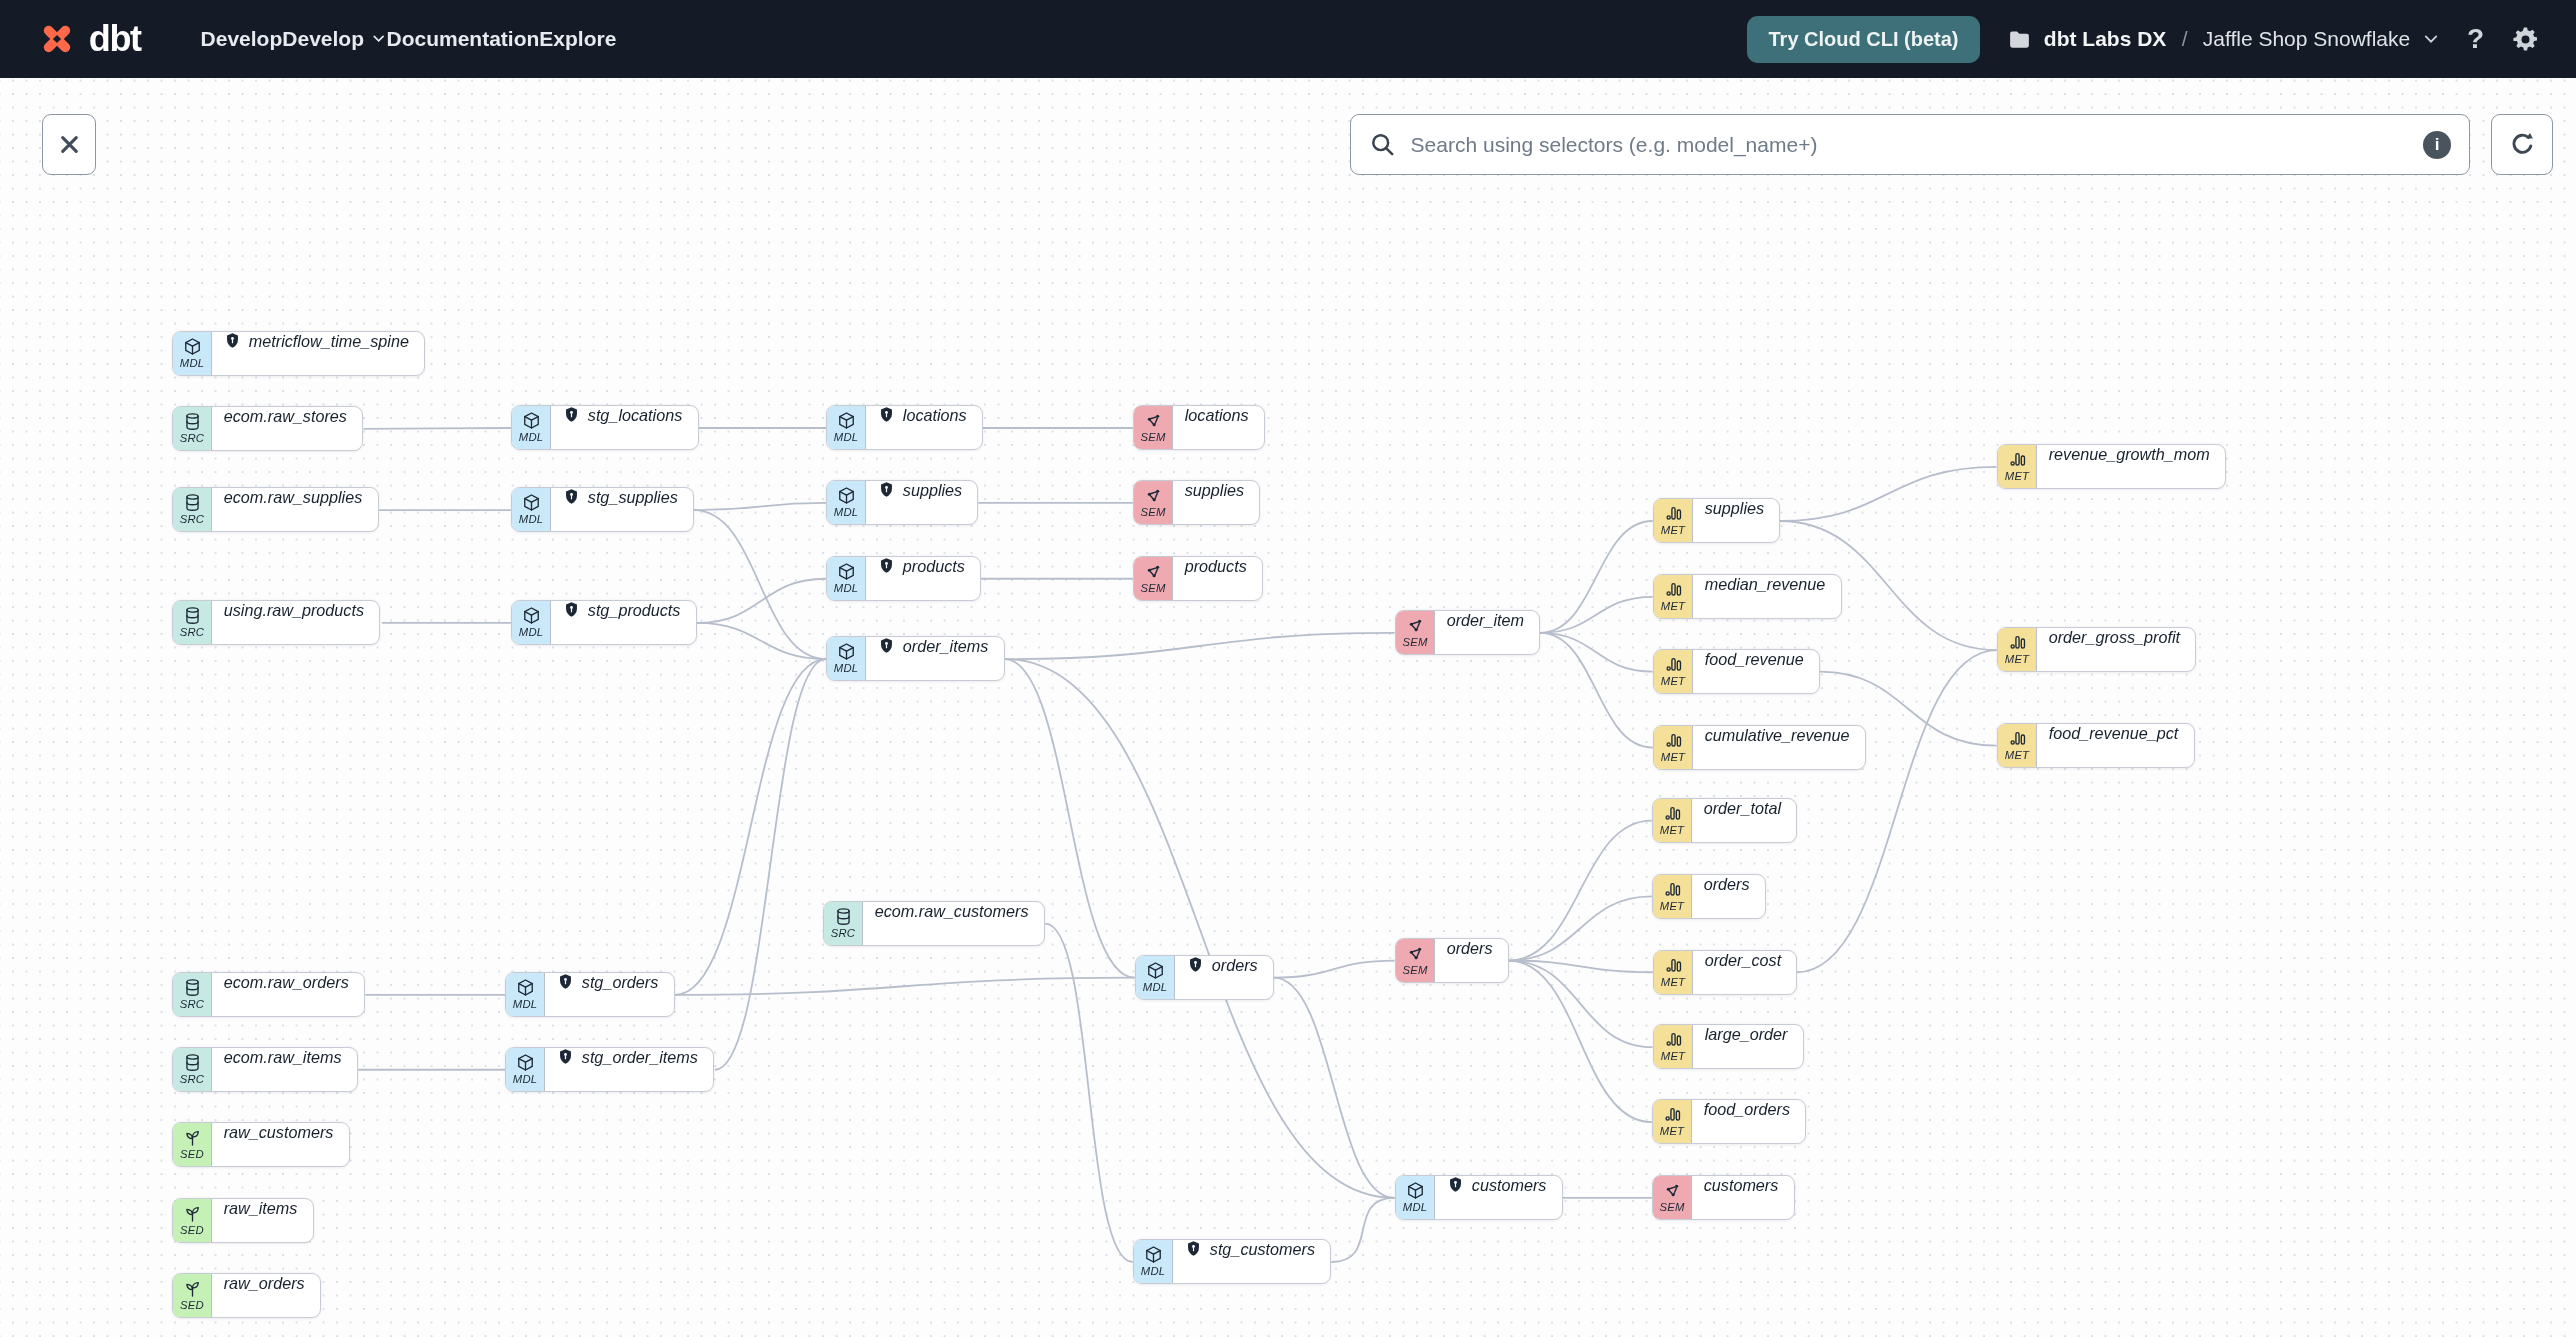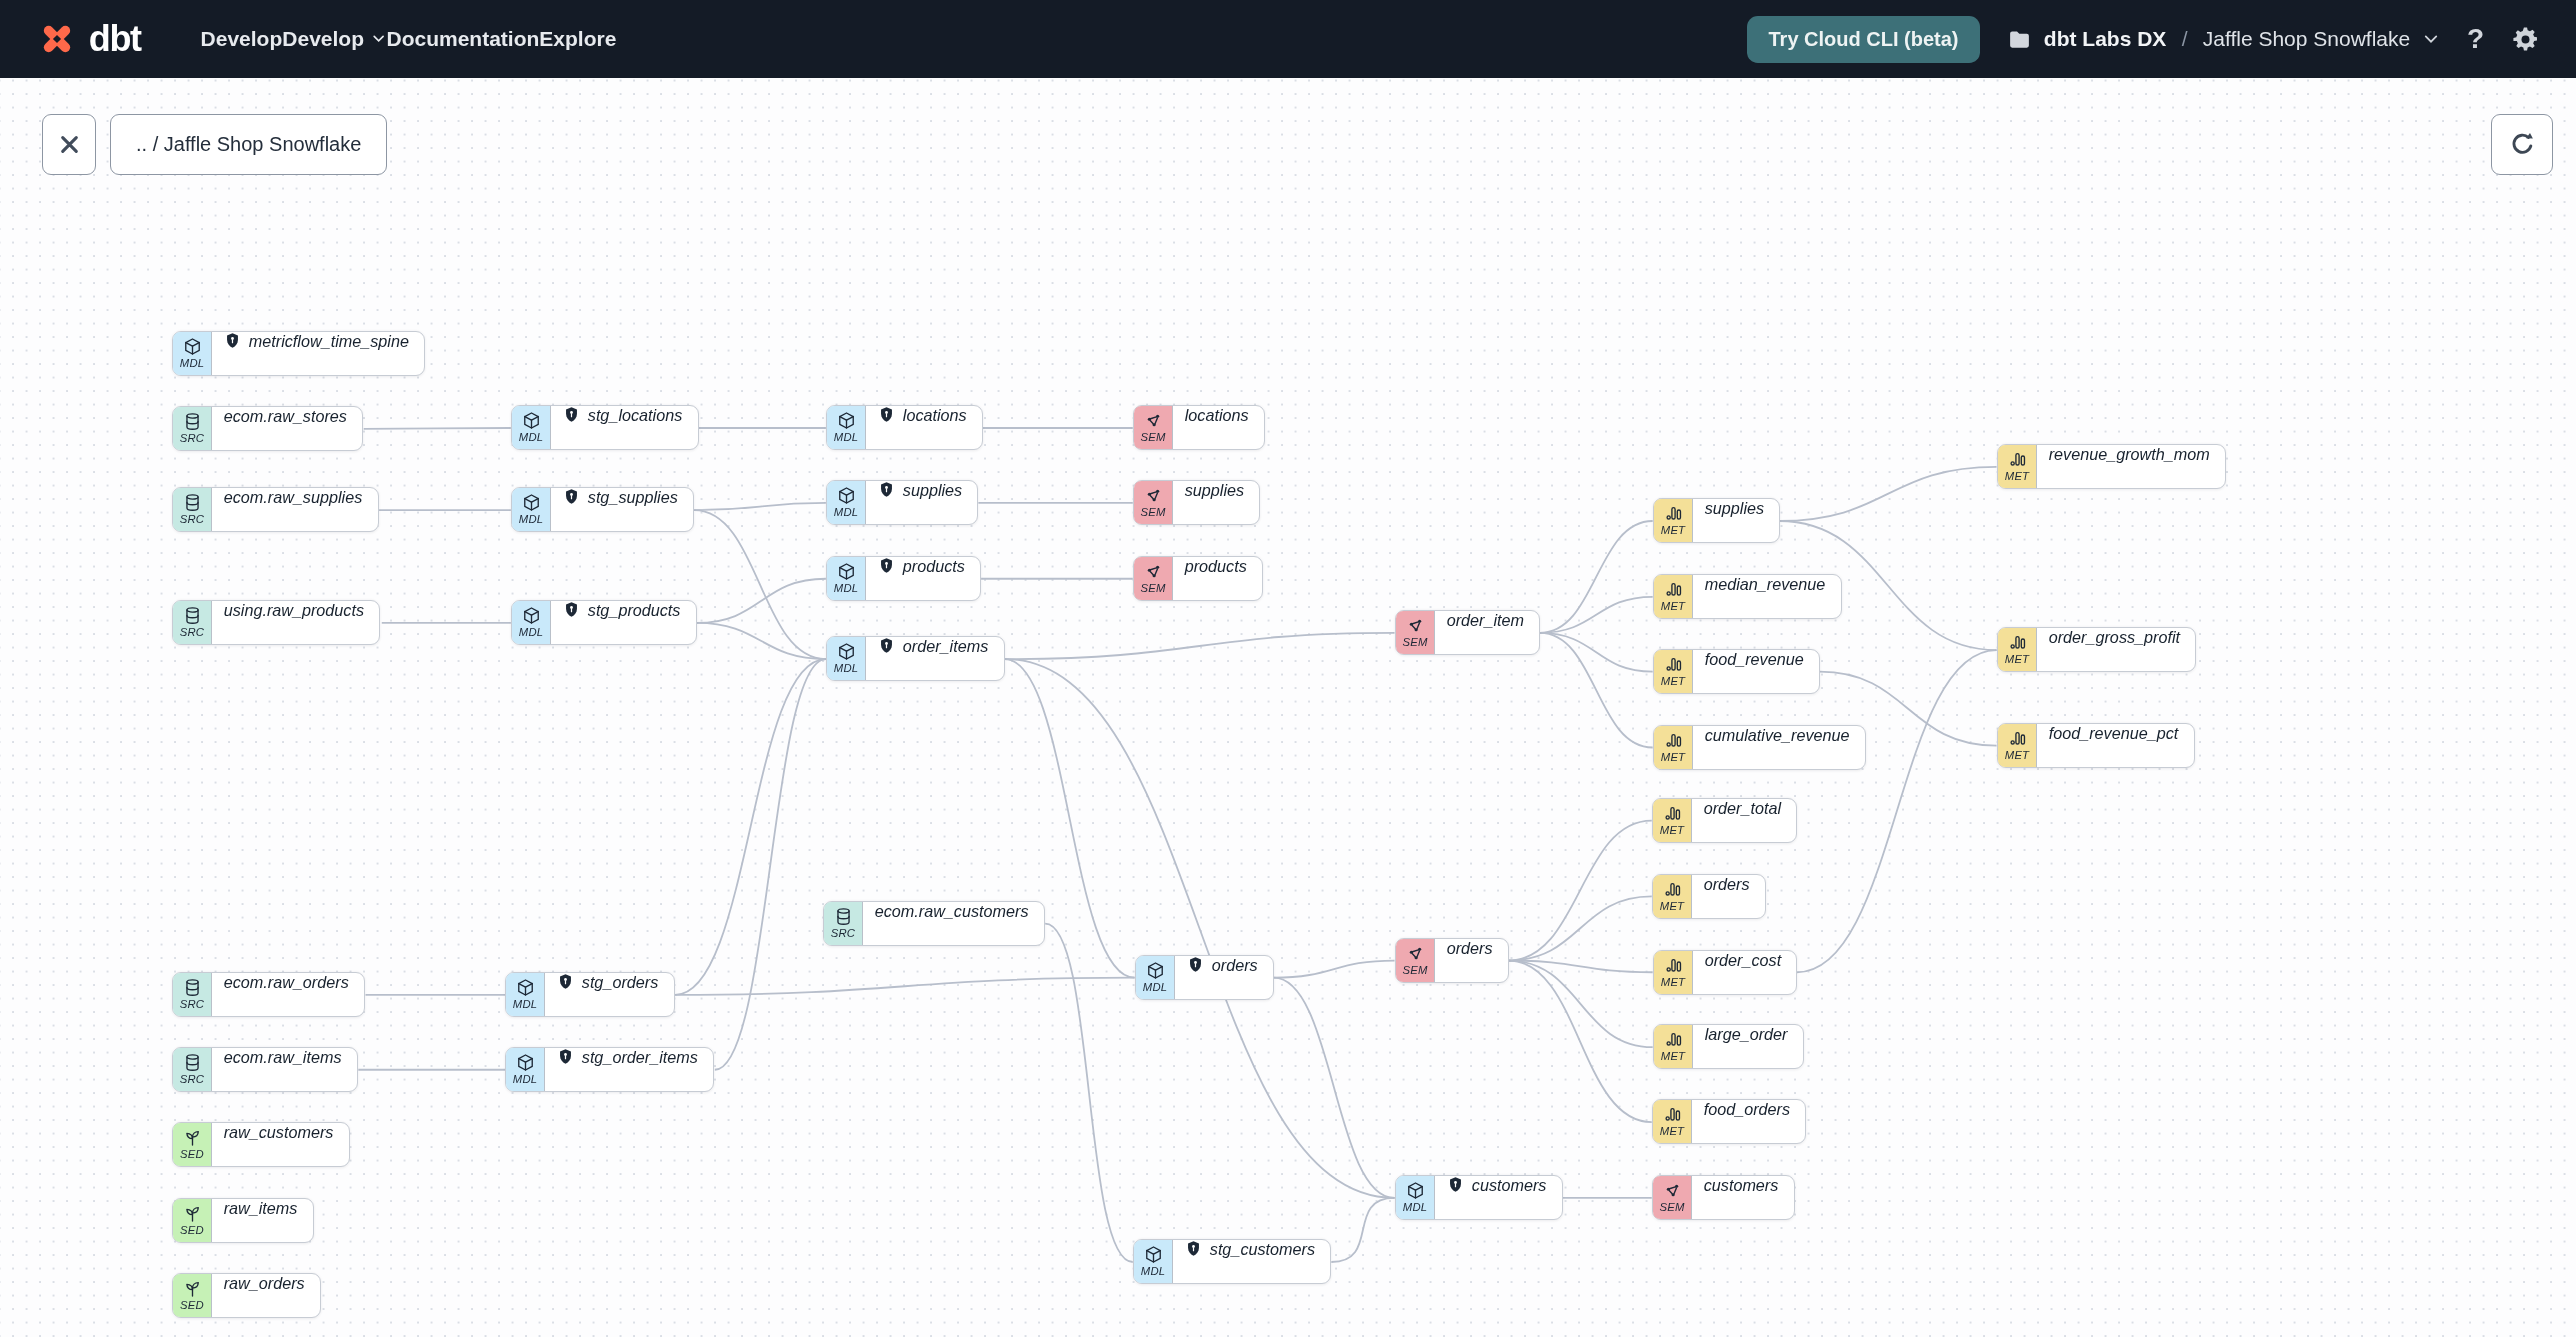--- a/index.html
+++ b/index.html
@@ -827,24 +827,33 @@
 
 <div class="toolbar">
   <button class="tool-btn close-btn">
     <span style="display:flex">
       <svg width="25" height="25" viewBox="0 0 24 24" fill="none" stroke="#414c5b" stroke-width="3" stroke-linecap="round">
         <path d="M5.5 5.5 L18.5 18.5 M18.5 5.5 L5.5 18.5"></path>
       </svg>
     </span>
   </button>
 
-  <div class="crumb">
-    <span>.. / Jaffle Shop Snowflake</span>
+
+  <div class="search">
+    <span style="display:flex">
+      <svg width="27" height="27" viewBox="0 0 24 24" fill="none" stroke="#39434f" stroke-width="2.2" stroke-linecap="round">
+        <circle cx="10.4" cy="10.4" r="6.6"></circle>
+          <path d="M15.4 15.4 L20.6 20.6"></path>
+      </svg>
+    </span>
+    <input type="text" placeholder="Search using selectors (e.g. model_name+)" style="">
+    <div class="info-dot">
+      <span>i</span>
+    </div>
   </div>
-
 
   <button class="tool-btn refresh-btn">
     <span style="display:flex">
       <svg width="29" height="29" viewBox="0 0 24 24" fill="none" stroke="#3d4754" stroke-width="2.4" stroke-linecap="round">
         <path d="M18.9 13.2 A7.1 7.1 0 1 1 16.9 6.2"></path>
         <polygon points="15.0,6.9 20.6,7.0 18.2,2.4" fill="#3d4754" stroke="none"></polygon>
       </svg>
     </span>
   </button>
 </div>

